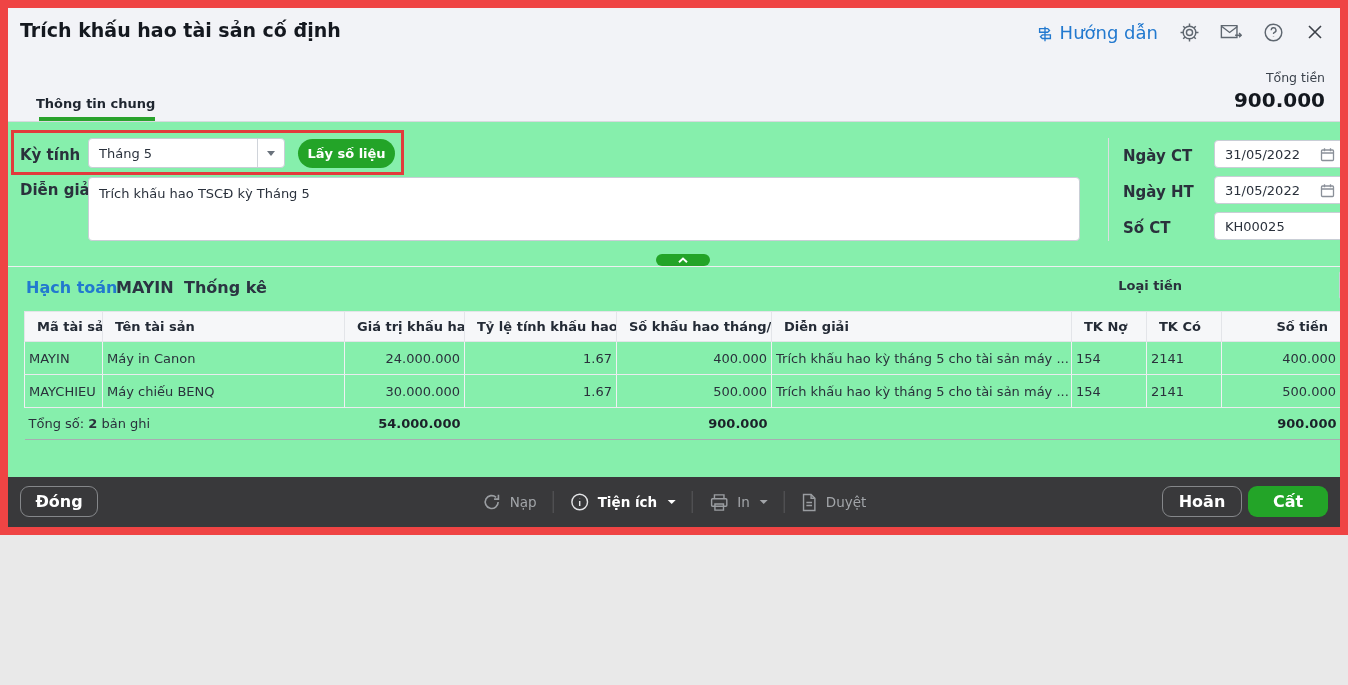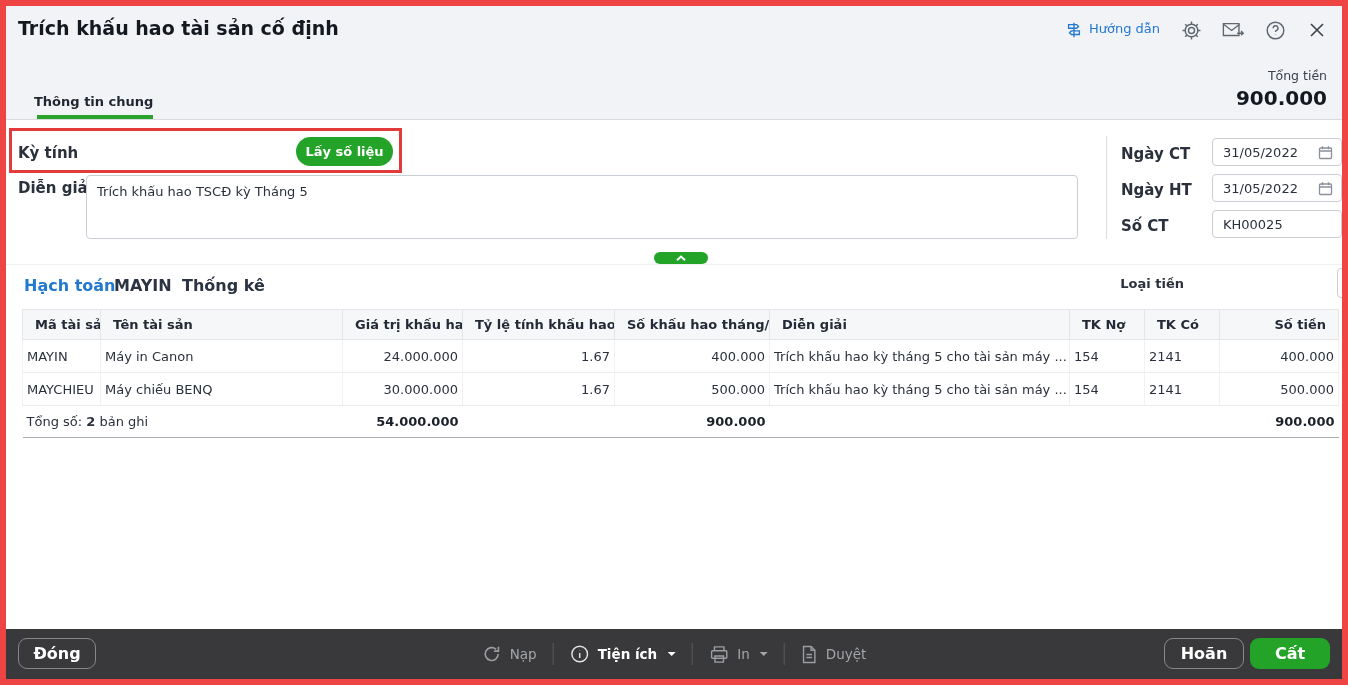--- a/index.html
+++ b/index.html
@@ -1,27 +1,27 @@
 <!DOCTYPE html>
 <html><head>
 <meta charset="utf-8">
 <style>
   * { margin:0; padding:0; box-sizing:border-box; }
   html,body { background:#e9e9e9; }
   body { font-family:"DejaVu Sans","Liberation Sans",sans-serif; }
   .window {
-    position:relative; width:1348px; height:685px;
-    background:#ffffff; border:6px solid #ef4444; overflow:hidden;
+    position:relative; width:1348px; height:535px;
+    background:#86efac; border:8px solid #ef4444; overflow:hidden;
   }
   
   .top-region { position:absolute; left:0; top:0; width:100%; height:114px;
     background:#f2f3f7; border-bottom:1px solid #d8dade; }
   .title { position:absolute; left:12px; top:11px; font-size:19px; font-weight:bold; color:#14181f; }
   .header-right { position:absolute; right:14px; top:13px; display:flex; align-items:center; gap:20px; }
-  .help-link { display:flex; align-items:flex-start; gap:6px; color:#2279cf; font-size:13px; cursor:pointer; }
+  .help-link { display:flex; align-items:flex-end; gap:6px; color:#2279cf; font-size:18px; cursor:pointer; }
   .hicon { width:22px; height:22px; display:flex; align-items:center; justify-content:center; cursor:pointer; }
   .main-tab { position:absolute; left:28px; top:88px; font-size:13px; font-weight:600; color:#1f2630; }
   .main-tab-underline { position:absolute; left:31px; top:109px; width:116px; height:4px; background:#2aa32d; }
   .summary-label { position:absolute; right:15px; top:62px; font-size:12.5px; color:#3a414b; }
   .summary-value { position:absolute; right:15px; top:80px; font-size:20px; font-weight:bold; color:#14181f; }
 
   
   .red-highlight { position:absolute; left:3px; top:122px; width:393px; height:45px;
     border:3px solid #e23b3c; pointer-events:none; z-index:5; }
   .fl { position:absolute; font-size:15px; font-weight:700; color:#2a313c; }
@@ -135,20 +135,26 @@
     <div class="main-tab">Thông tin chung</div>
     <div class="main-tab-underline"></div>
 
     <div class="summary-label">Tổng tiền</div>
     <div class="summary-value">900.000</div>
   </div>
 
   <div class="red-highlight"></div>
 
   <div class="fl" style="left:12px; top:138px;">Kỳ tính</div>
+  <div class="inputbox selectbox">
+    <span class="val">Tháng 5</span>
+    <span class="select-arrow">
+      <span class="caret-down"></span>
+    </span>
+  </div>
   <button class="get-data-btn">Lấy số liệu</button>
 
   <div class="fl" style="left:12px; top:173px;">Diễn giải</div>
   <div class="inputbox desc-box">
     <span class="val">Trích khấu hao TSCĐ kỳ Tháng 5</span>
   </div>
 
   <div class="form-divider"></div>
 
   <div class="fl" style="left:1115px; top:139px;">Ngày CT</div>

